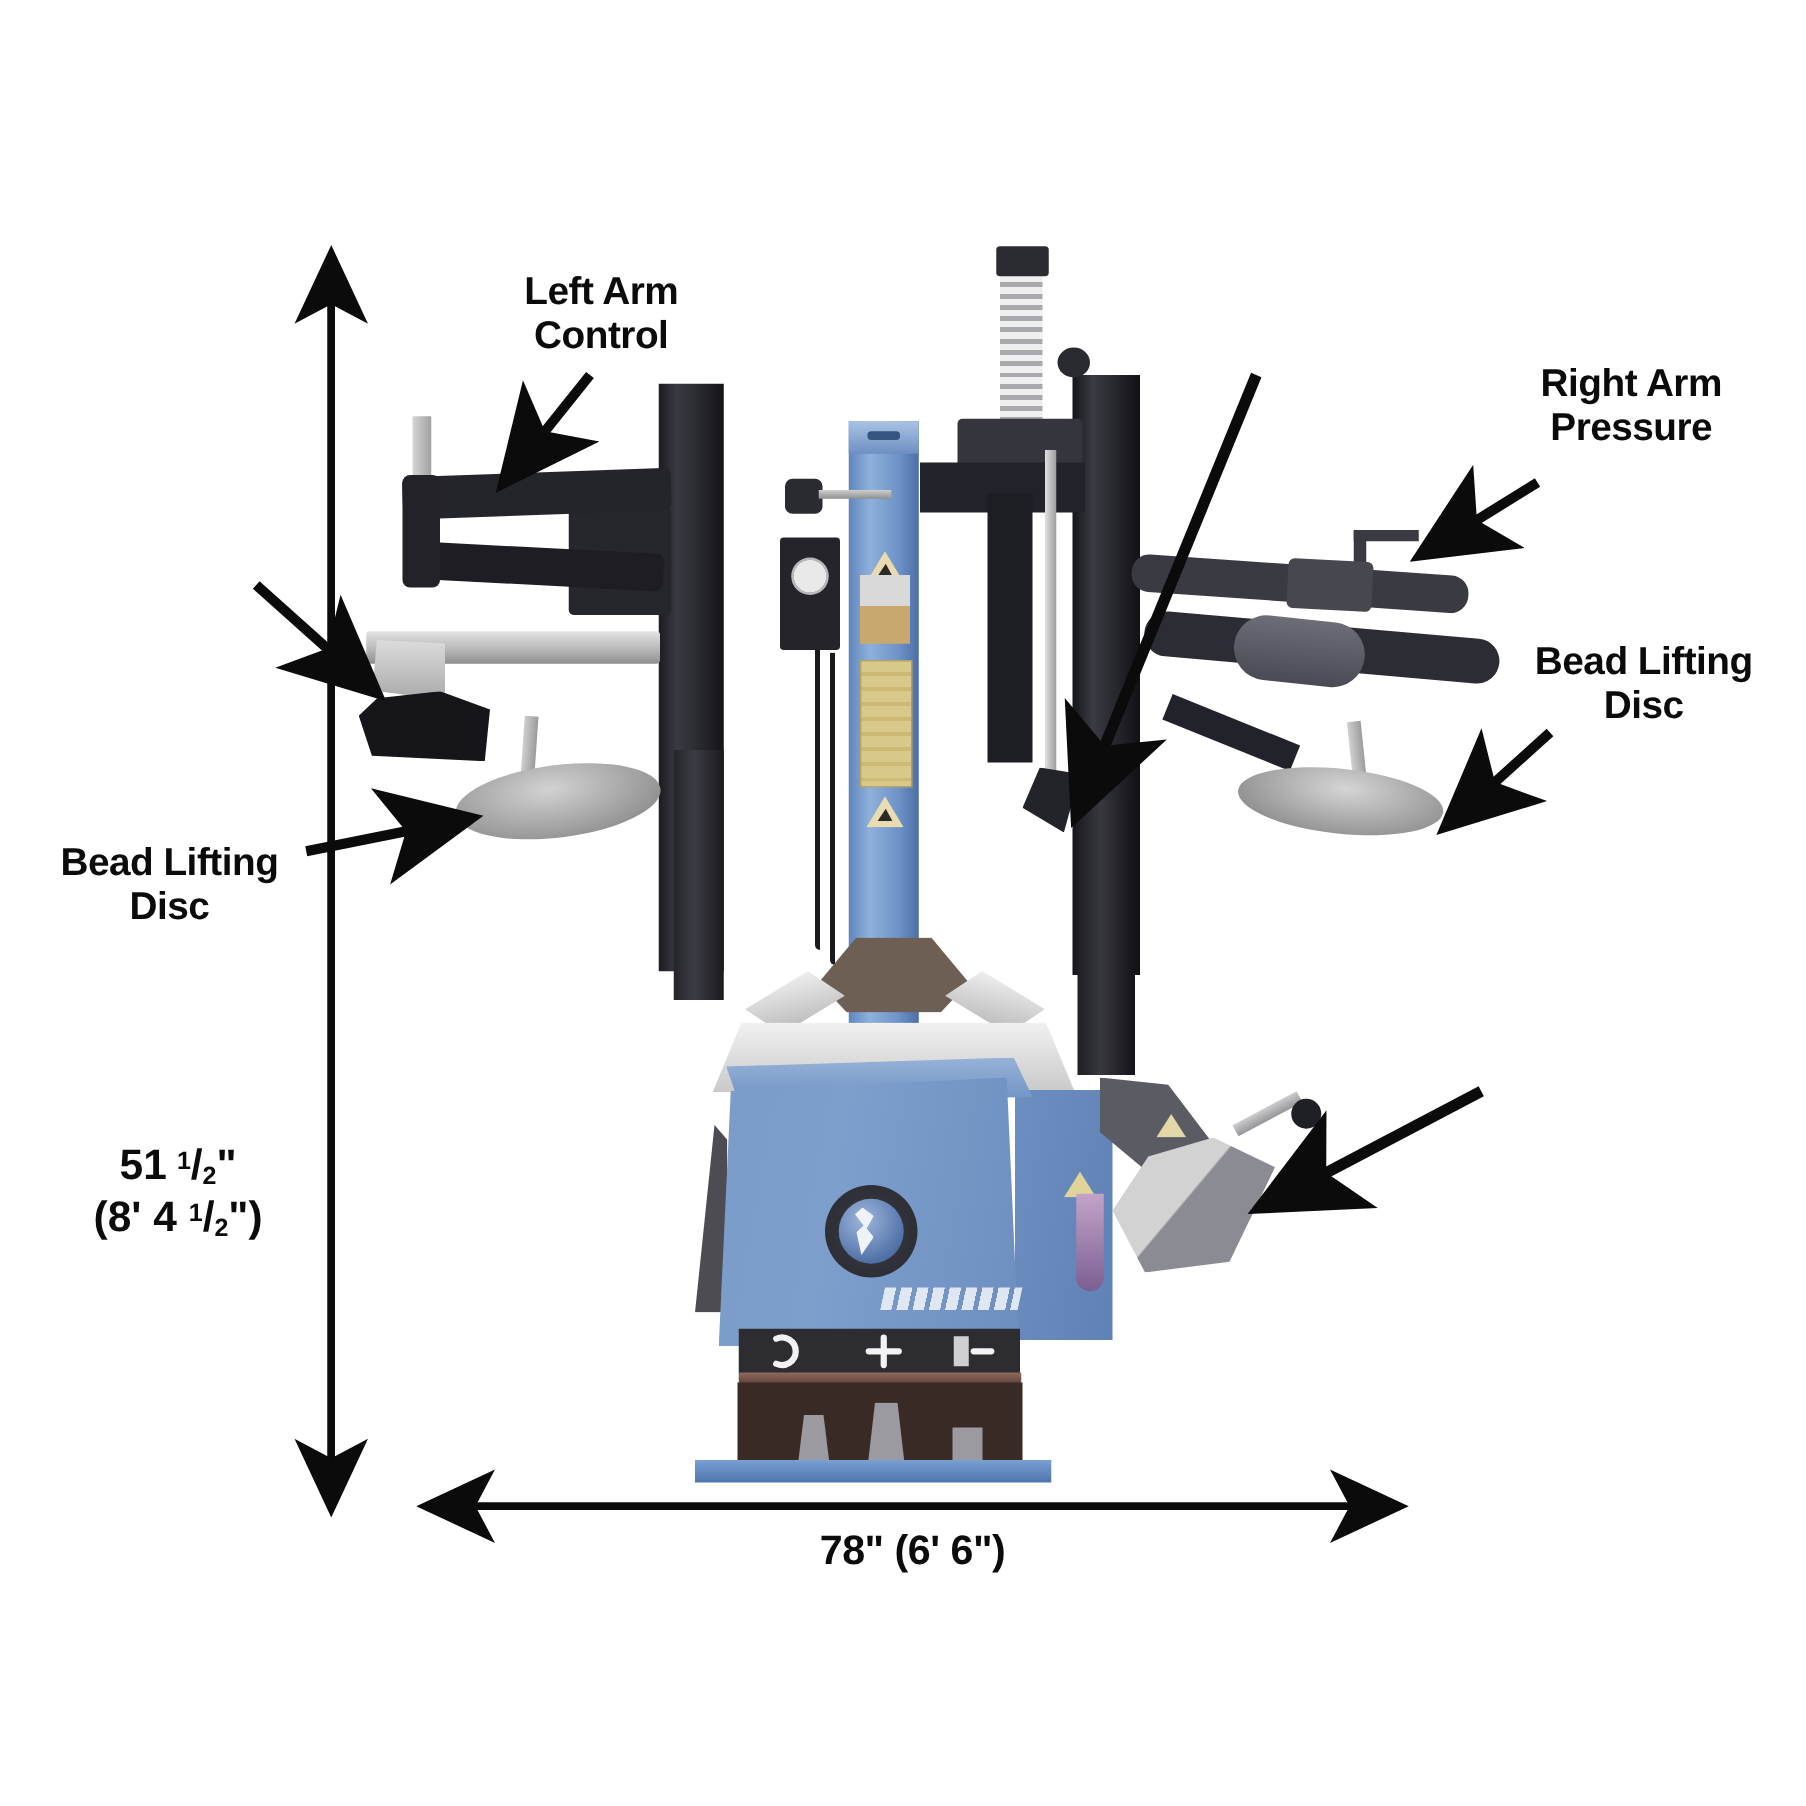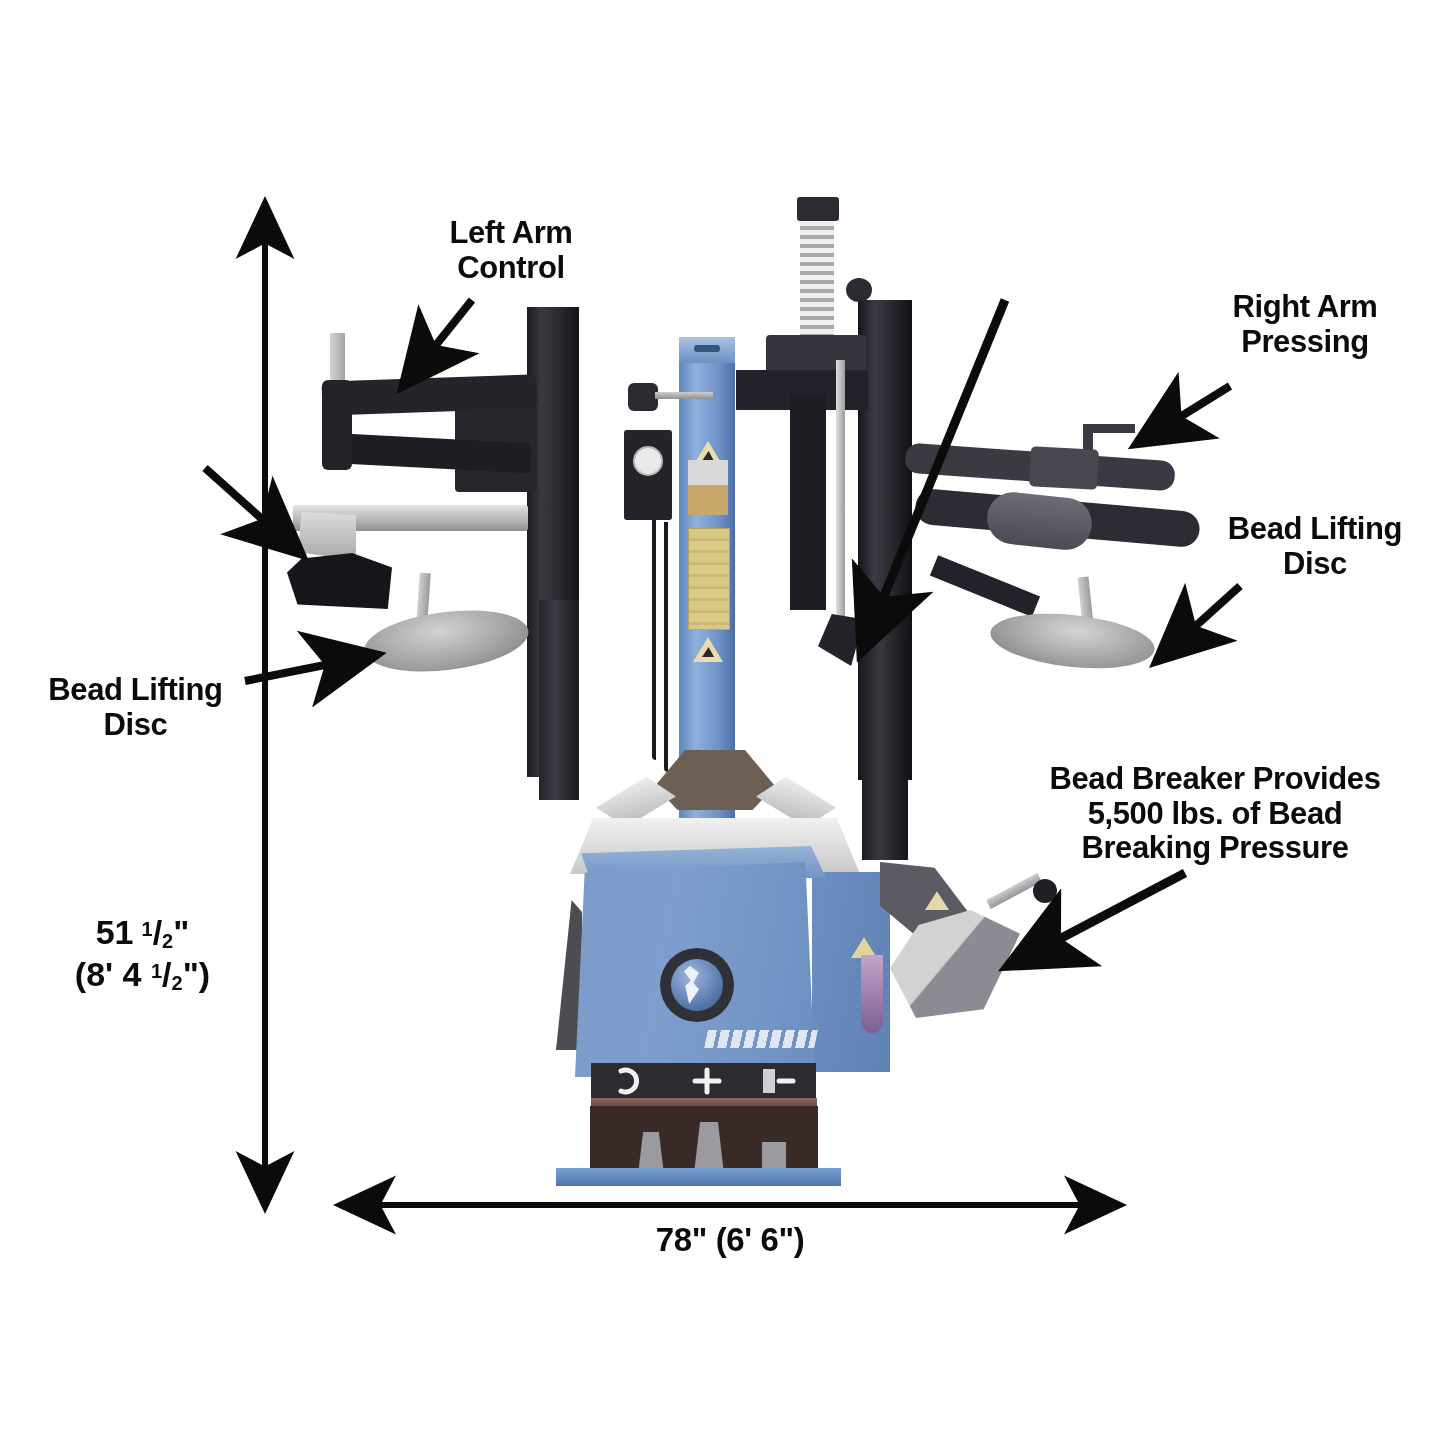--- a/index.html
+++ b/index.html
@@ -265,31 +265,28 @@
 
     <line x1="472" y1="300" x2="404" y2="385" stroke="#0b0b0b" stroke-width="8" marker-end="url(#ah)"></line>
     <line x1="205" y1="468" x2="300" y2="553" stroke="#0b0b0b" stroke-width="8" marker-end="url(#ah)"></line>
     <line x1="245" y1="681" x2="375" y2="655" stroke="#0b0b0b" stroke-width="8" marker-end="url(#ah)"></line>
     <line x1="1005" y1="300" x2="862" y2="650" stroke="#0b0b0b" stroke-width="9" marker-end="url(#ah)"></line>
     <line x1="1230" y1="386" x2="1138" y2="443" stroke="#0b0b0b" stroke-width="8" marker-end="url(#ah)"></line>
     <line x1="1240" y1="586" x2="1158" y2="660" stroke="#0b0b0b" stroke-width="8" marker-end="url(#ah)"></line>
     <line x1="1185" y1="873" x2="1010" y2="965" stroke="#0b0b0b" stroke-width="9" marker-end="url(#ah)"></line>
   </svg>
 
-  <div class="lbl sz" style="left:376px;top:216px;width:270px;">Left Arm
+  <div class="lbl sz" style="left:346px;top:216px;width:270px;">Left Arm
 Control</div>
   <div class="lbl sz" style="left:1180px;top:290px;width:250px;">Right Arm
-Pressing</div>
+Pressure</div>
   <div class="lbl sz" style="left:1190px;top:512px;width:250px;">Bead Lifting
 Disc</div>
   <div class="lbl sz" style="left:18px;top:673px;width:235px;">Bead Lifting
 Disc</div>
-  <div class="lbl sz" style="left:995px;top:762px;width:440px;">Bead Breaker Provides
-5,500 lbs. of Bead
-Breaking Pressure</div>
 
   <div style="position:absolute;left:30px;top:912px;width:225px;text-align:center;
               font-weight:700;font-size:34px;color:#0b0b0b;line-height:1.18;white-space:nowrap;">
     <div>
       <span>51</span><span style="display:inline-block;width:8px"></span><span style="font-size:20px;vertical-align:8px">1</span><span style="font-size:34px">/</span><span style="font-size:20px;vertical-align:-4px">2</span><span>"</span>
     </div>
     <div>
       <span>(8' 4 </span><span style="font-size:20px;vertical-align:8px">1</span><span style="font-size:34px">/</span><span style="font-size:20px;vertical-align:-4px">2</span><span>")</span>
     </div>
   </div>

